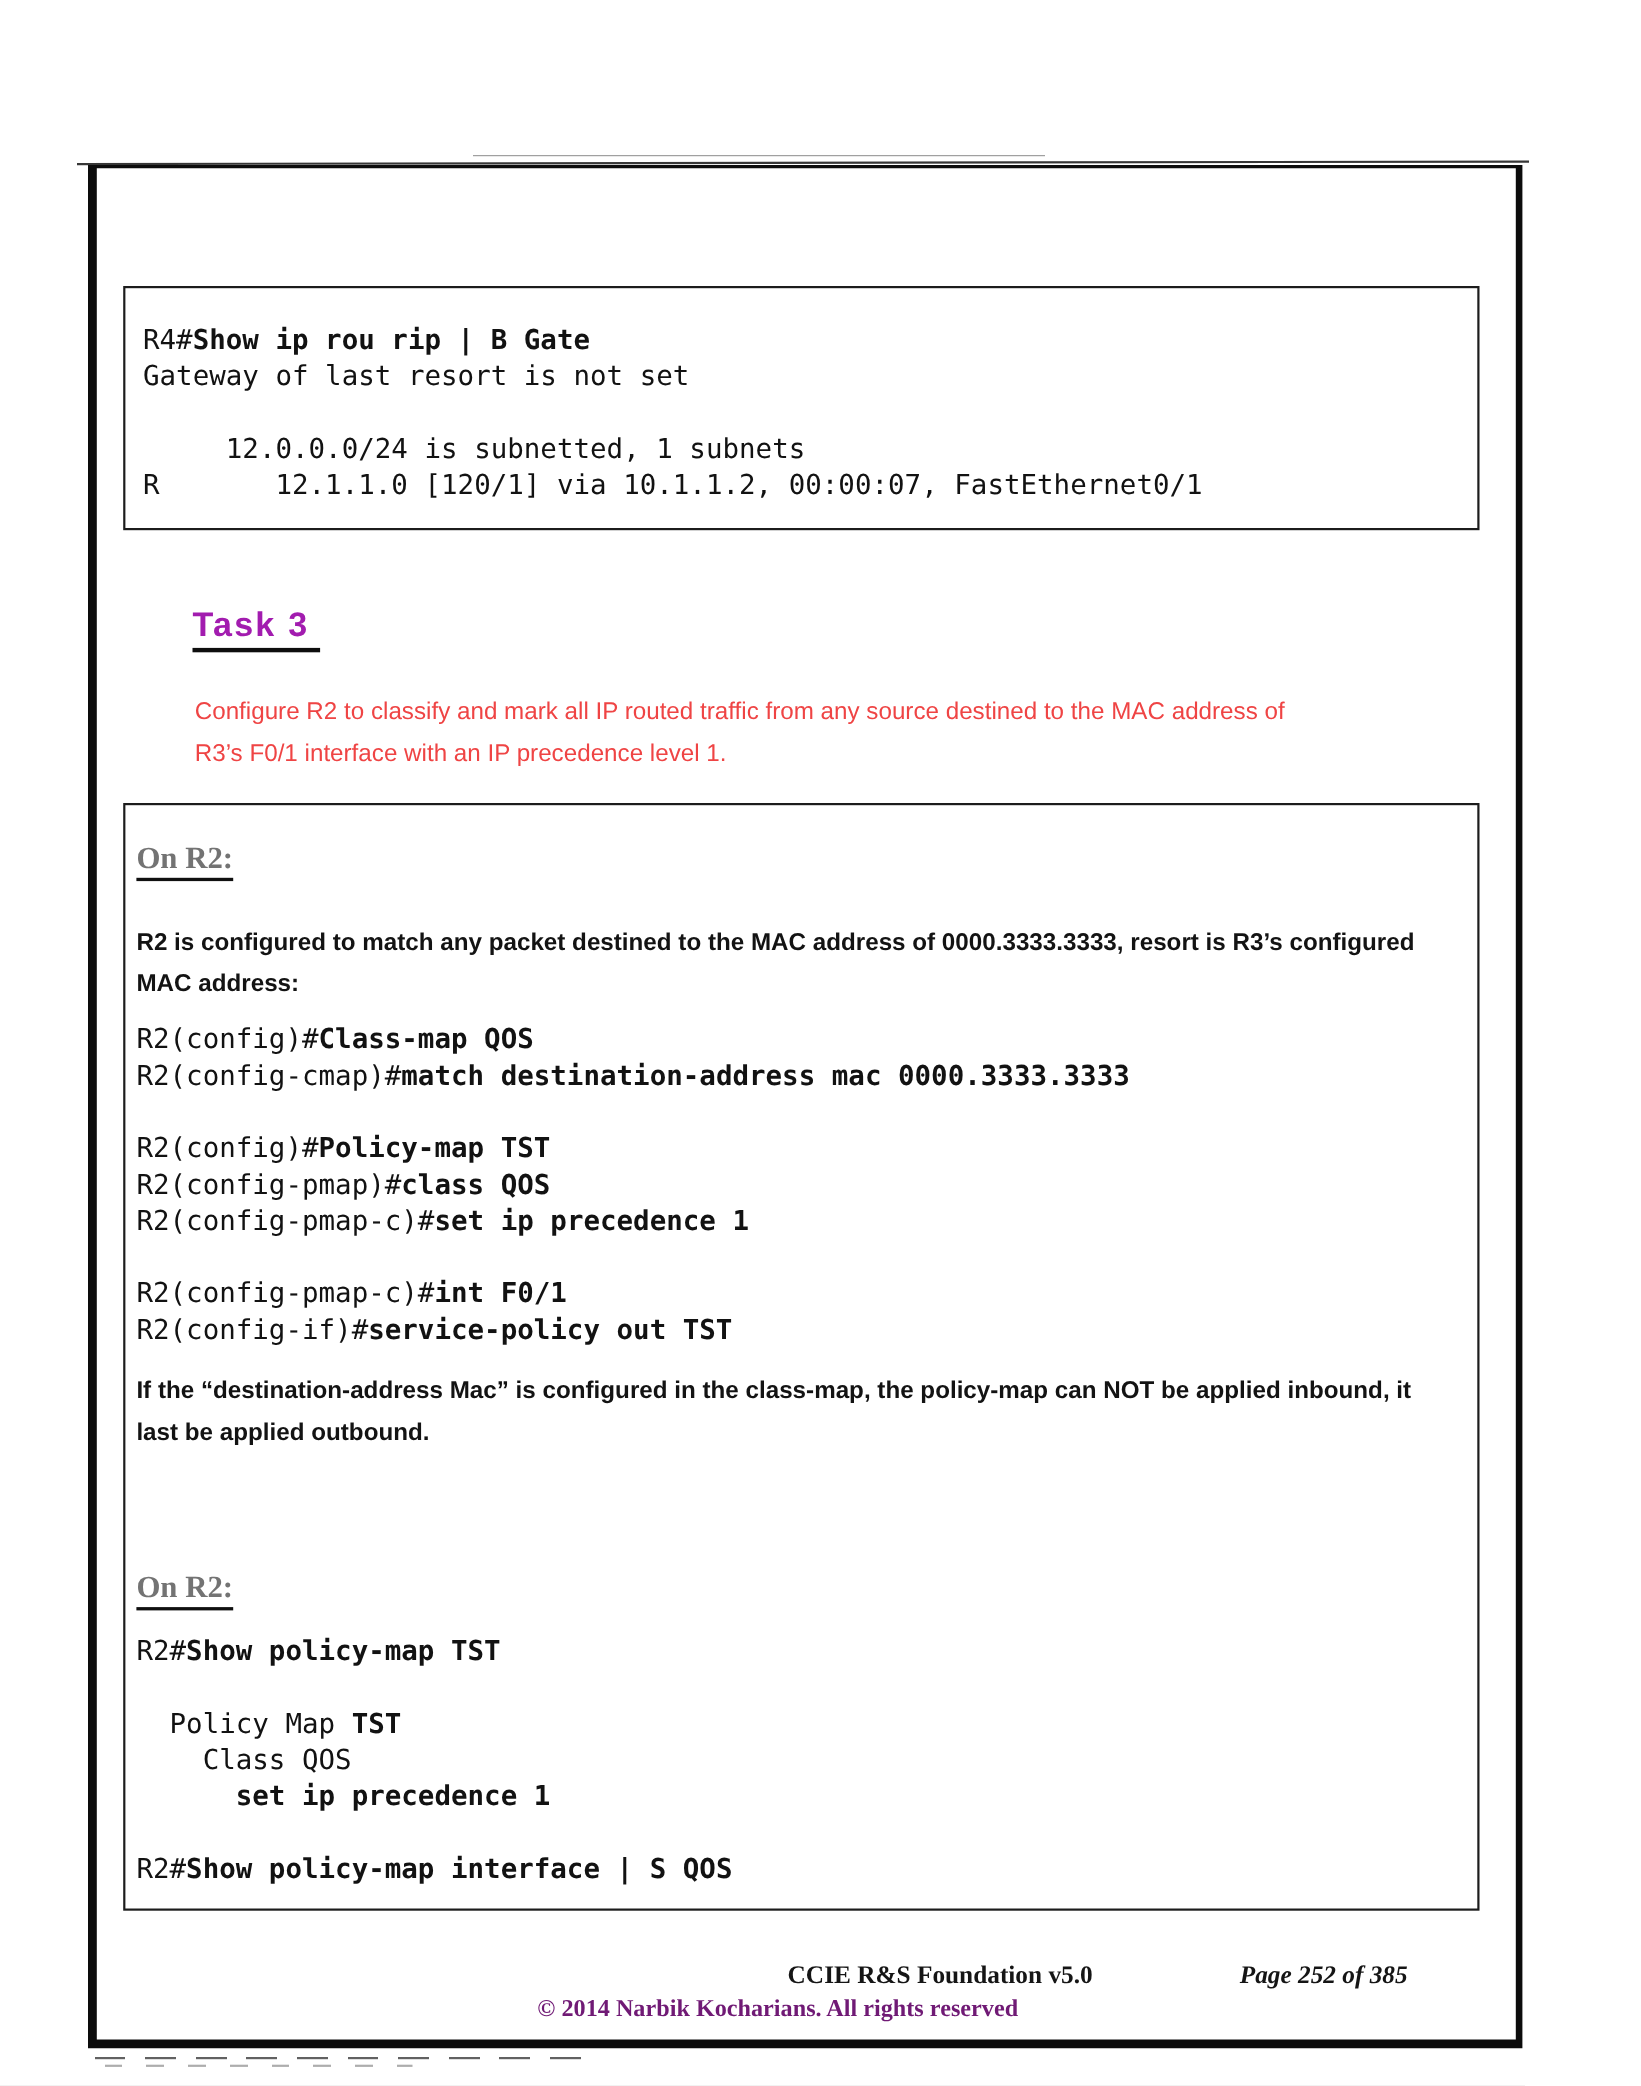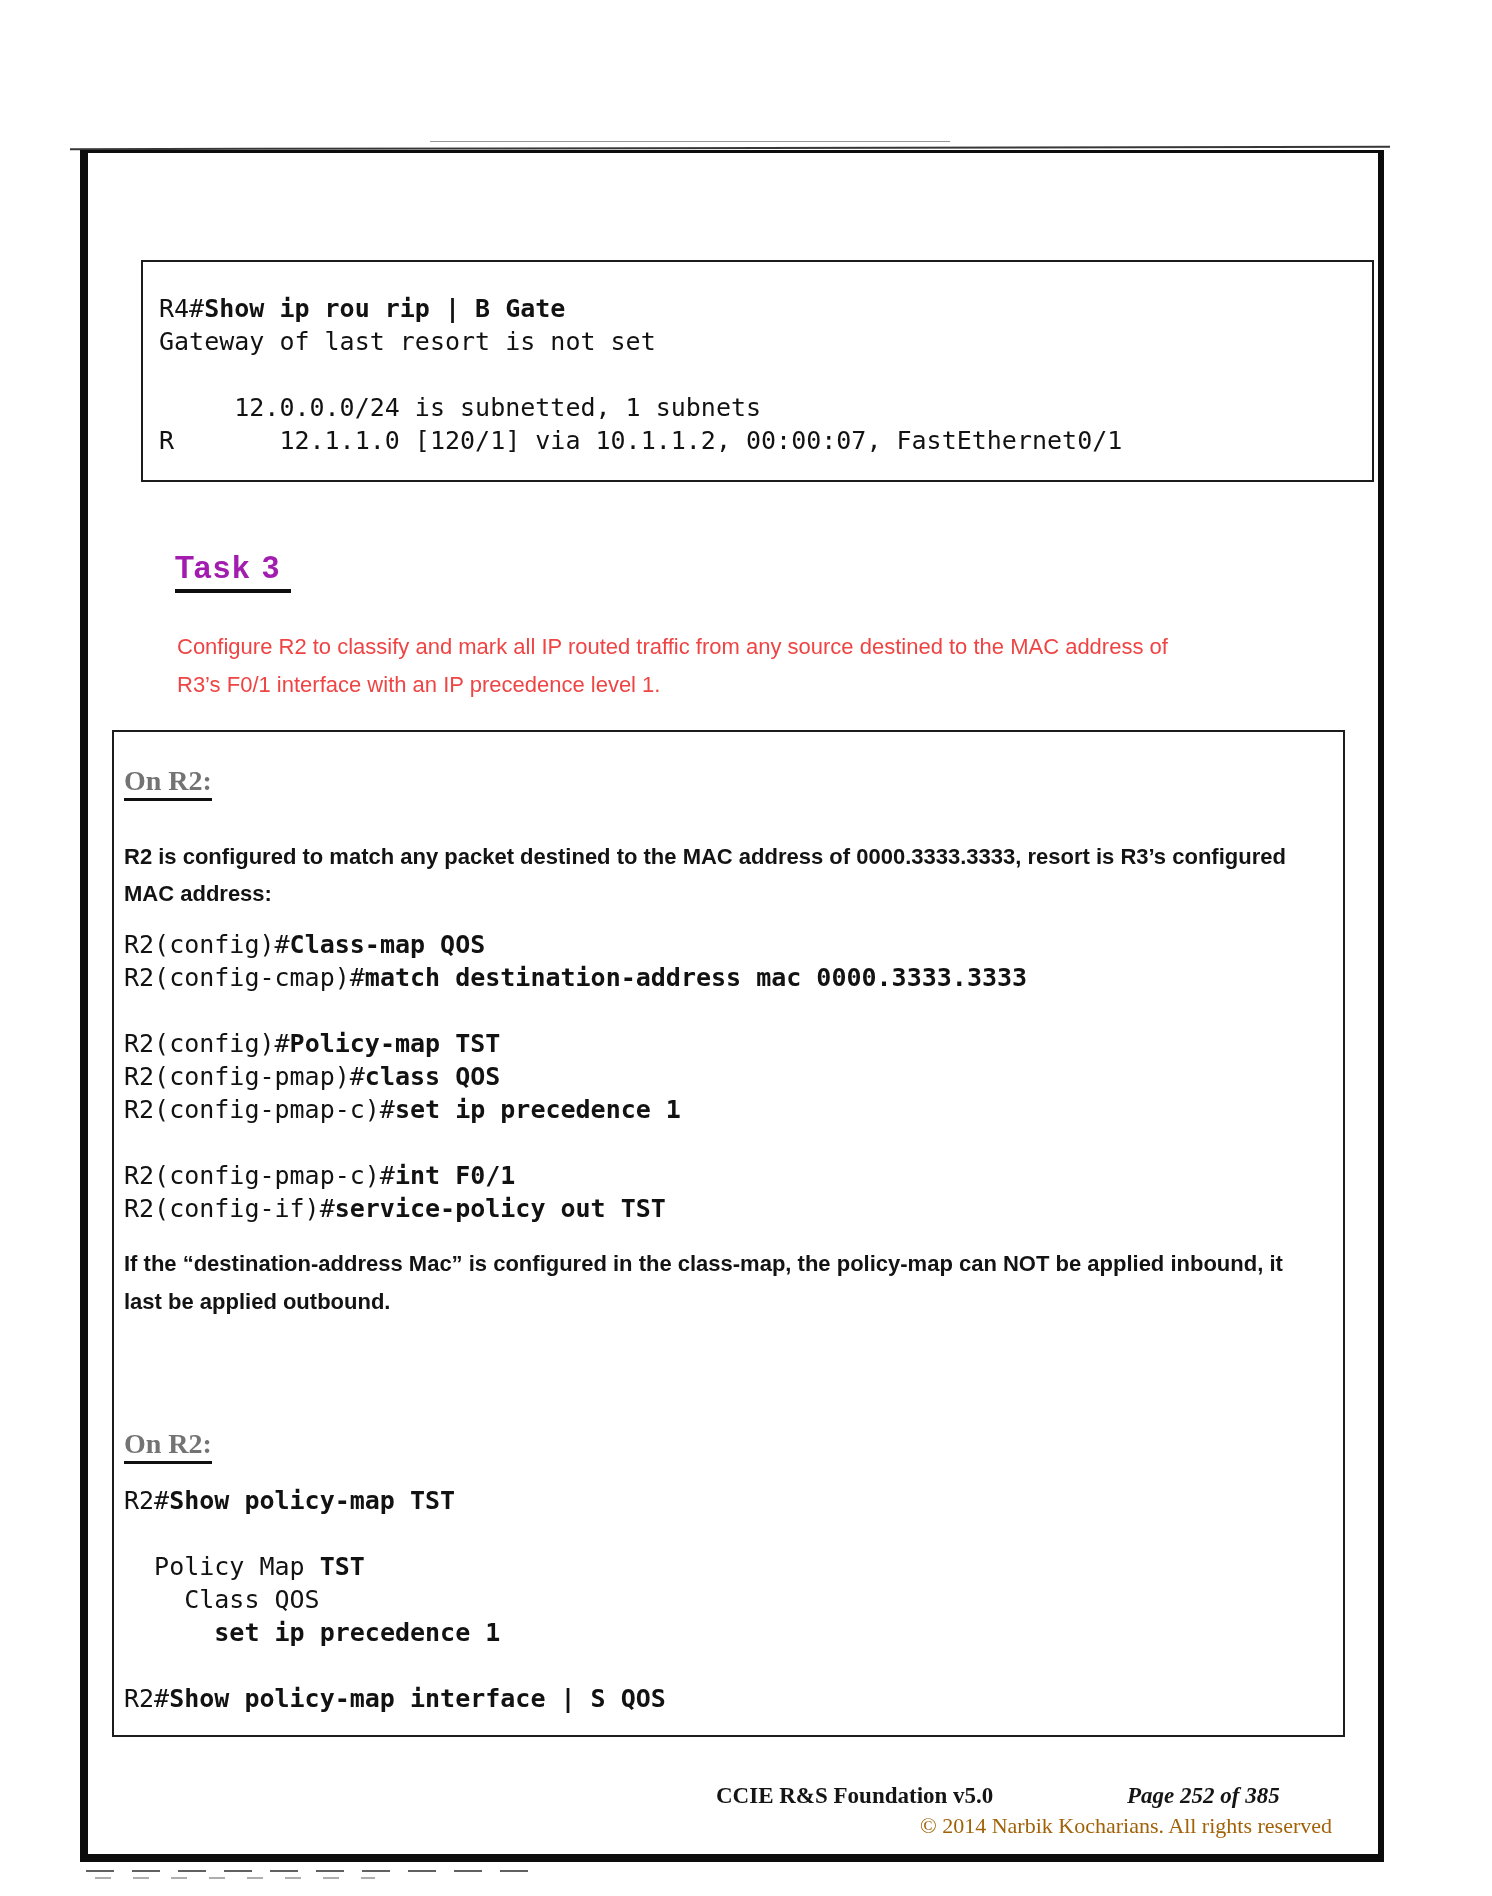--- a/index.html
+++ b/index.html
@@ -17,21 +17,21 @@
     border-left:8px solid #0c0c0c;
     border-top:3px solid #0c0c0c;
     border-right:6px solid #0c0c0c;
     border-bottom:8px solid #0c0c0c;
     background:#fff;
   }
   .codebox{
     position:absolute;box-sizing:border-box;
     border:2px solid #1c1c1c;background:#fff;
   }
-  .box1{left:112px;top:260px;width:1233px;height:222px;padding:30px 0 0 16px;margin-left:29px;}
+  .box1{left:112px;top:260px;width:1233px;height:222px;padding:30px 0 0 16px;}
   .box2{left:112px;top:730px;width:1233px;height:1007px;}
   .code{
     font-family:"DejaVu Sans Mono",monospace;
     font-size:25px;line-height:33px;
     white-space:pre;color:#121212;
   }
   .code .b{font-weight:700;}
   .code-line{white-space:pre;}
   .serif-h{
     position:absolute;
@@ -53,23 +53,23 @@
   .task-p{
     position:absolute;left:177px;top:628px;width:1030px;
     font-size:22px;font-weight:400;line-height:38px;color:#ef4444;
   }
   .footer-seg{
     position:absolute;top:1783px;
     font-family:"Liberation Serif",serif;
     font-weight:700;font-size:23px;color:#151515;
   }
   .footer-copy{
-    position:absolute;left:82px;top:1813px;width:1250px;text-align:right;
+    position:absolute;left:82px;top:1813px;width:1250px;text-align:center;
     font-family:"Liberation Serif",serif;
-    font-weight:400;font-size:22px;color:#a16207;
+    font-weight:700;font-size:22px;color:#701a75;
   }
   .italic{font-style:italic;}
   .artifact{position:absolute;background:#141414;}
   .art-top1{left:70px;top:147px;width:1320px;height:2px;transform:rotate(-0.10deg);opacity:.85;}
   .art-top2{left:430px;top:141px;width:520px;height:1px;opacity:.45;}
   .art-bot1{
     left:86px;top:1870px;width:460px;height:2px;background:
     repeating-linear-gradient(90deg,#3a3a3a 0 28px,transparent 28px 46px);opacity:.8;
   }
   .art-bot2{

